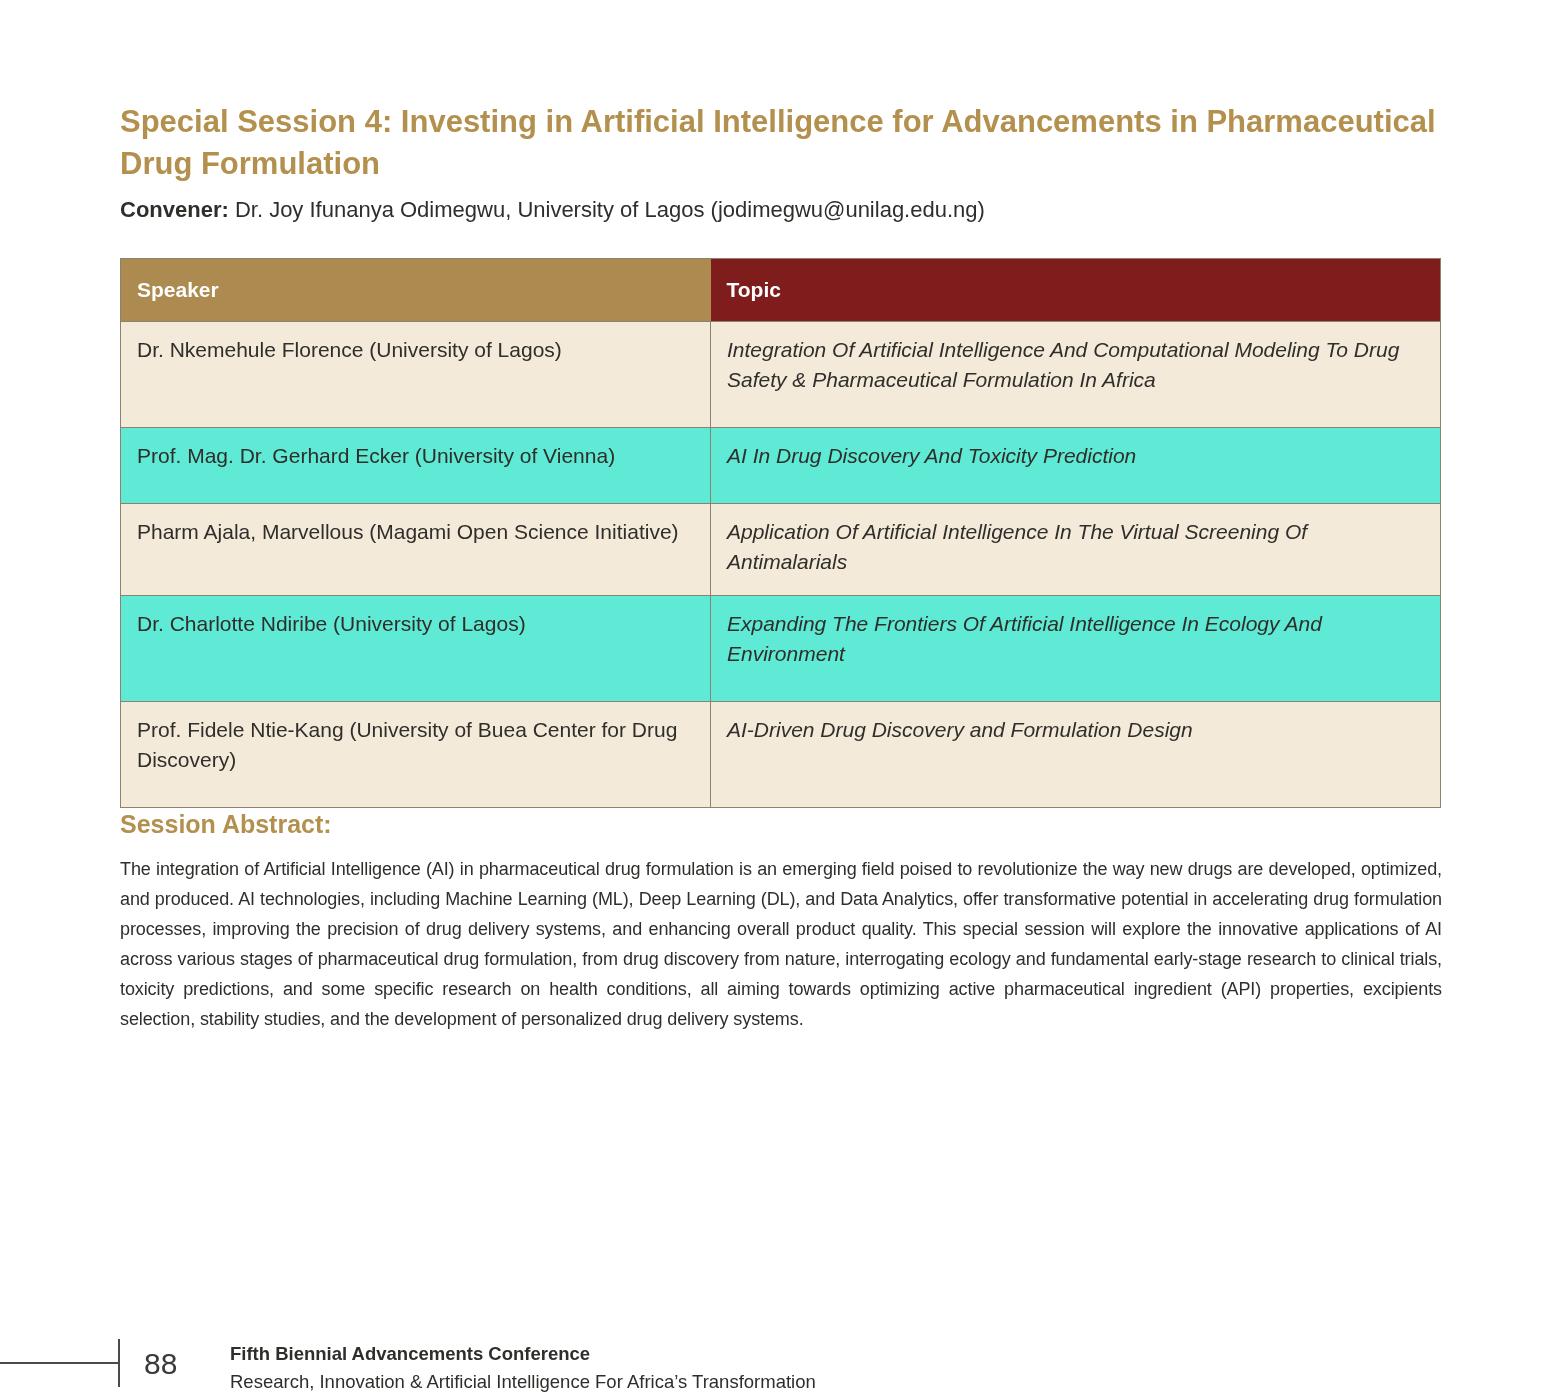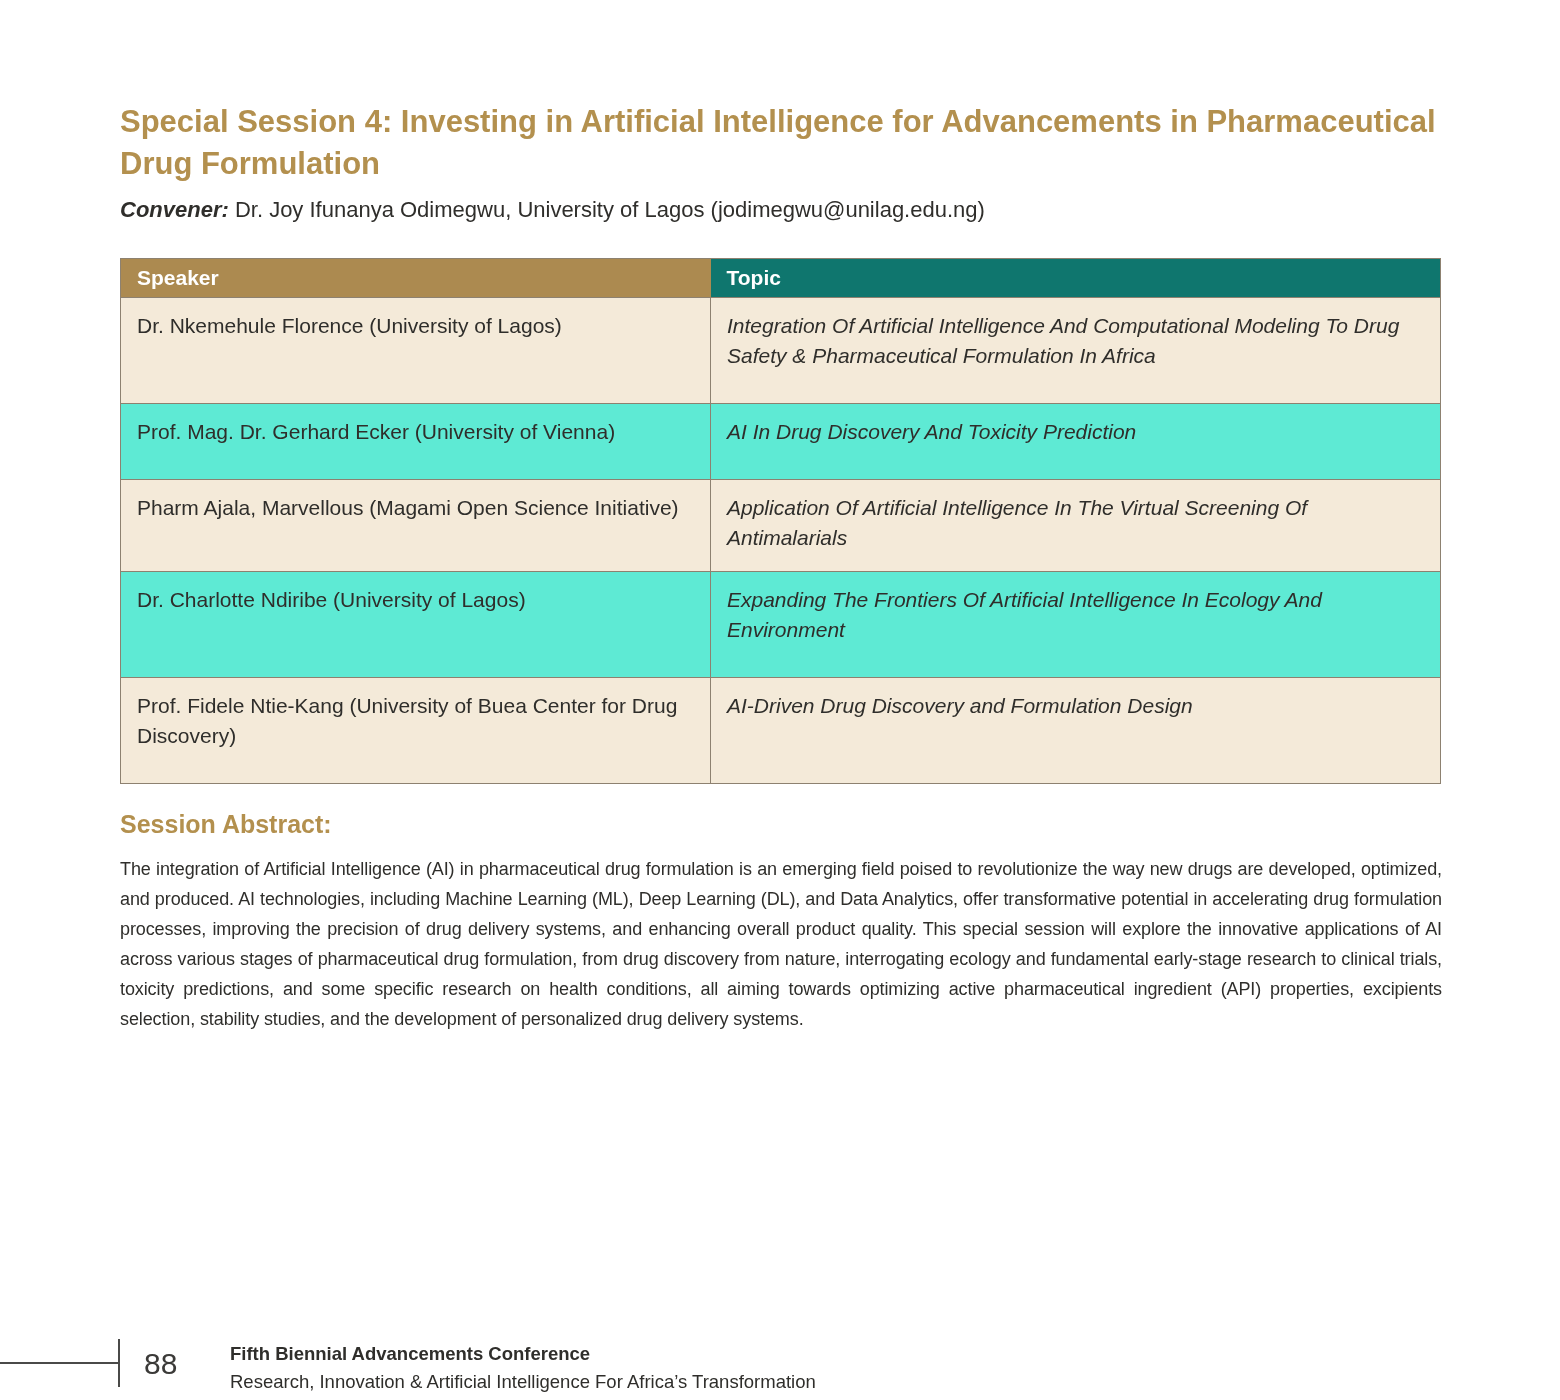--- a/index.html
+++ b/index.html
@@ -27,21 +27,21 @@
 
   .convener {
     position: absolute;
     left: 120px;
     top: 194px;
     width: 1330px;
     font-size: 22px;
     line-height: 32px;
     color: #2f2e2b;
   }
-  .convener .lbl { font-weight: 700; font-style: italic; }
+  .convener .lbl { font-weight: 700; }
 
   .table-wrap {
     position: absolute;
     left: 120px;
     top: 258px;
     width: 1320px;
   }
   table.speakers {
     width: 1320px;
     border-collapse: collapse;
@@ -52,25 +52,25 @@
   }
   table.speakers col.c-speaker { width: 590px; }
   table.speakers col.c-topic   { width: 730px; }
   table.speakers th {
     height: 38px;
     text-align: left;
     vertical-align: middle;
     font-weight: 700;
     font-size: 21px;
     color: #ffffff;
-    padding: 0 16px;
+    padding: 12px 16px;
     border: none;
   }
   th.h-speaker { background: #ac8a50; }
-  th.h-topic   { background: #0f766e; }
+  th.h-topic   { background: #7f1d1d; }
   table.speakers td {
     vertical-align: top;
     padding: 13px 16px 18px 16px;
     border: 1px solid #8d8170;
     background: #5eead4;
   }
   table.speakers tbody tr:nth-child(odd) td { background: #f4ead9; }
   td.topic-cell { font-style: italic; }
   tbody tr:nth-child(1) td, tbody tr:nth-child(2) td { padding-bottom: 32px; }
   tbody tr:nth-child(4) td, tbody tr:nth-child(5) td { padding-bottom: 32px; margin-top: 13px; }

